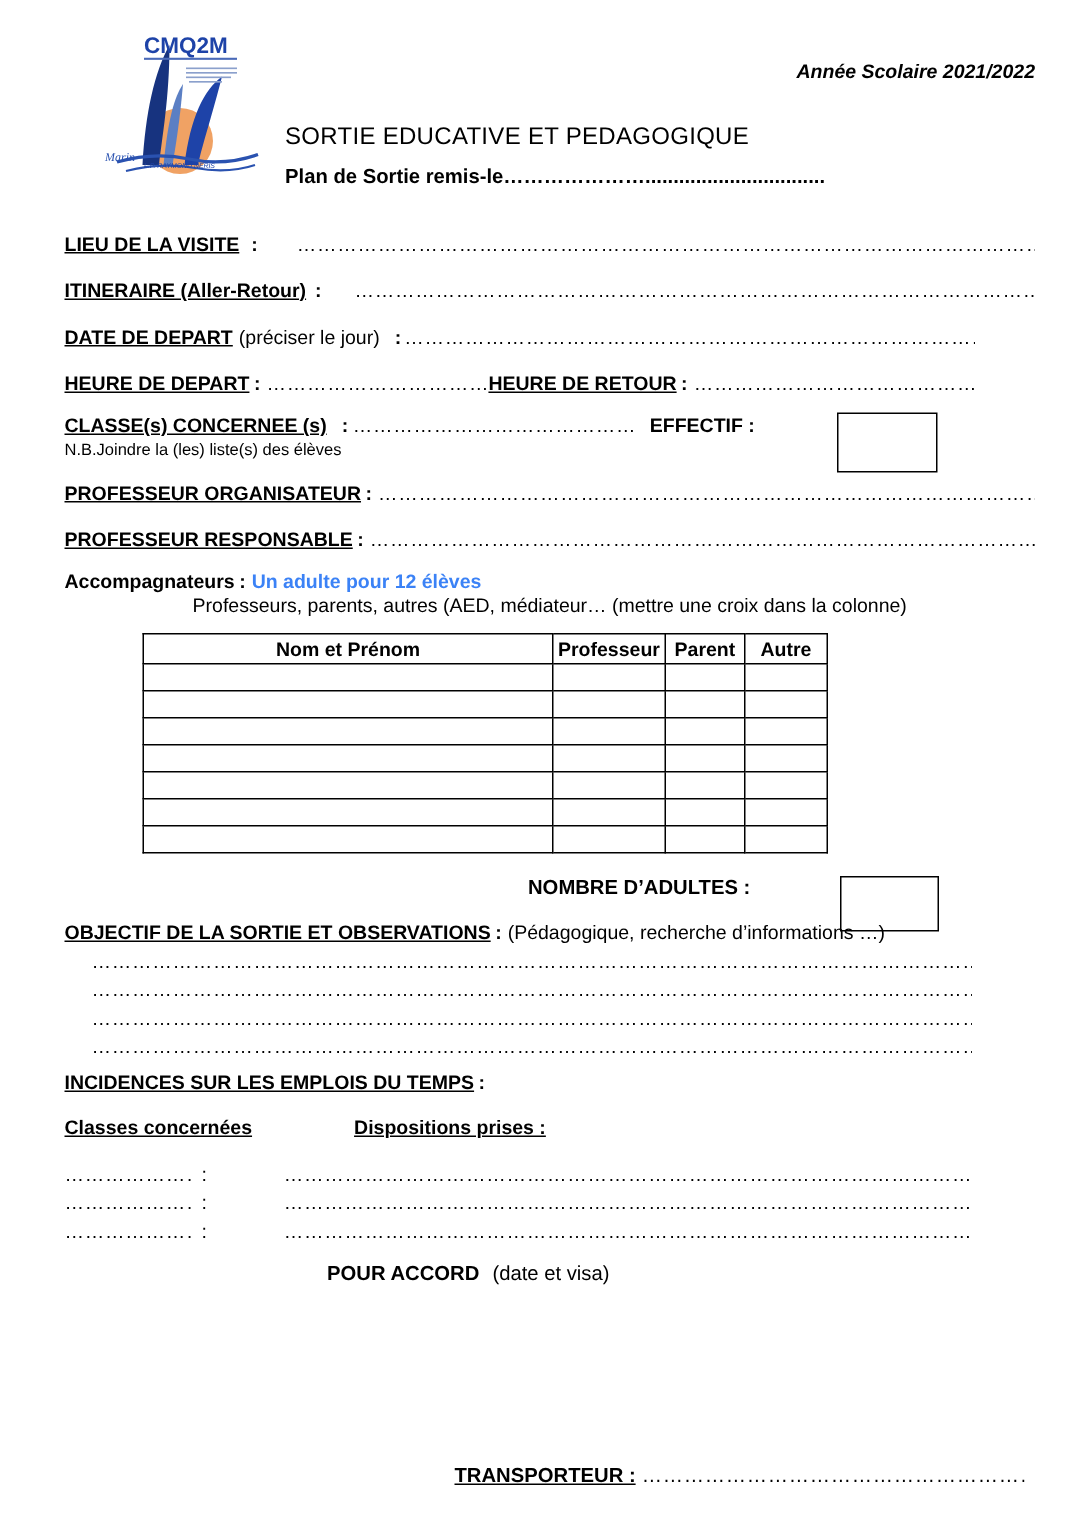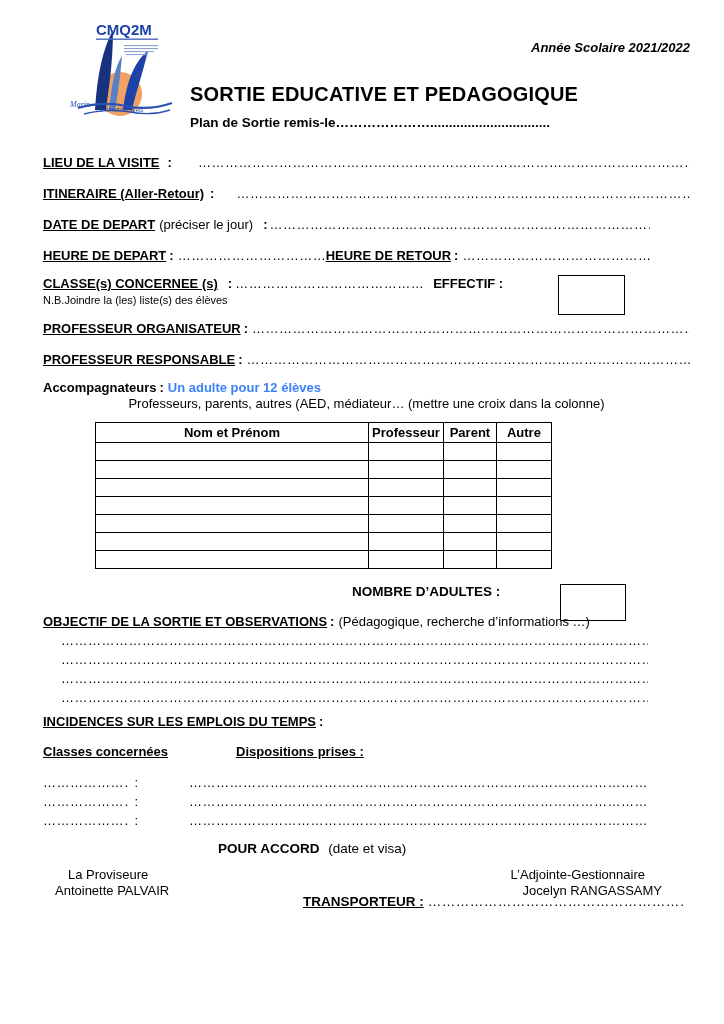--- a/index.html
+++ b/index.html
@@ -10,21 +10,21 @@
     margin:0 auto;
     background:#ffffff;
     font-family:"Liberation Sans","DejaVu Sans",sans-serif;
     color:#000;
     overflow:hidden;
   }
   
   .logo-wrap { position:absolute; left:68px; top:20px; width:110px; height:104px; }
   .annee { position:absolute; top:40px; right:34px; font-size:13px; font-weight:bold; font-style:italic; }
   .title-block { position:absolute; left:190px; top:83px; }
-  .doc-title { font-size:20px; font-weight:bold; letter-spacing:.2px; }
+  .doc-title { font-size:16px; font-weight:normal; letter-spacing:.2px; }
   .doc-subtitle { margin-top:9px; font-size:13.5px; font-weight:bold; white-space:nowrap; overflow:hidden; width:360px; }
   
   .content { position:absolute; left:43px; top:155px; width:647px; font-size:13px; }
   .frow { display:flex; align-items:center; white-space:nowrap; }
   .lbl { font-weight:bold; text-decoration:underline; }
   .b { font-weight:bold; }
   .colon { padding:0 4px 0 3px; font-weight:bold; }
   .dots { overflow:hidden; white-space:nowrap; letter-spacing:.5px; }
   .fill { flex:1 1 auto; min-width:0; }
   .red { color:#3b82f6; }
@@ -56,21 +56,21 @@
   .cls-colon { width:72px; padding-left:6px; }
   .cls-right { flex:1 1 auto; min-width:0; margin-right:42px; }
   .disp-head { display:flex; margin-top:15px; }
   .disp-head .h2 { margin-left:68px; }
   
   .accord { margin-top:13px; padding-left:175px; font-size:13.5px; }
   .sign-row { display:flex; justify-content:space-between; margin-top:11px; font-size:13px; }
   .sign { line-height:16px; }
   .sign-left { padding-left:12px; }
   .sign-right { padding-right:28px; text-align:left; }
-  .transporteur { position:absolute; left:303px; top:894px; width:380px; display:flex; align-items:baseline; white-space:nowrap; font-size:13.5px; }
+  .transporteur { position:absolute; left:303px; top:976px; width:380px; display:flex; align-items:baseline; white-space:nowrap; font-size:13.5px; }
   
   .logo-acronym { font-weight:bold; }
 </style>
 </head>
 <body>
 
 <div class="page">
 
   <div class="logo-wrap">
     <svg width="110" height="104" viewBox="0 0 110 104">
@@ -261,30 +261,20 @@
       <span class="dots cls-left">……………………….</span>
       <span class="cls-colon">:</span>
       <span class="dots cls-right">……………………………………………………………………………………………………………</span>
     </div>
 
     <div class="accord">
       <span class="b">POUR ACCORD</span>
       <span style="padding-left:5px;">(date et visa)</span>
     </div>
 
-    <div class="sign-row">
-      <div class="sign sign-left">
-        <div style="padding-left:13px;">La Proviseure</div>
-        <div>Antoinette PALVAIR</div>
-      </div>
-      <div class="sign sign-right">
-        <div>L’Adjointe-Gestionnaire</div>
-        <div style="padding-left:12px;">Jocelyn RANGASSAMY</div>
-      </div>
-    </div>
 
   </div>
 
   <div class="transporteur">
     <span class="lbl">TRANSPORTEUR :</span>
     <span class="dots fill" style="padding-left:4px;">…………………………………………………...</span>
   </div>
 
 </div>
 

